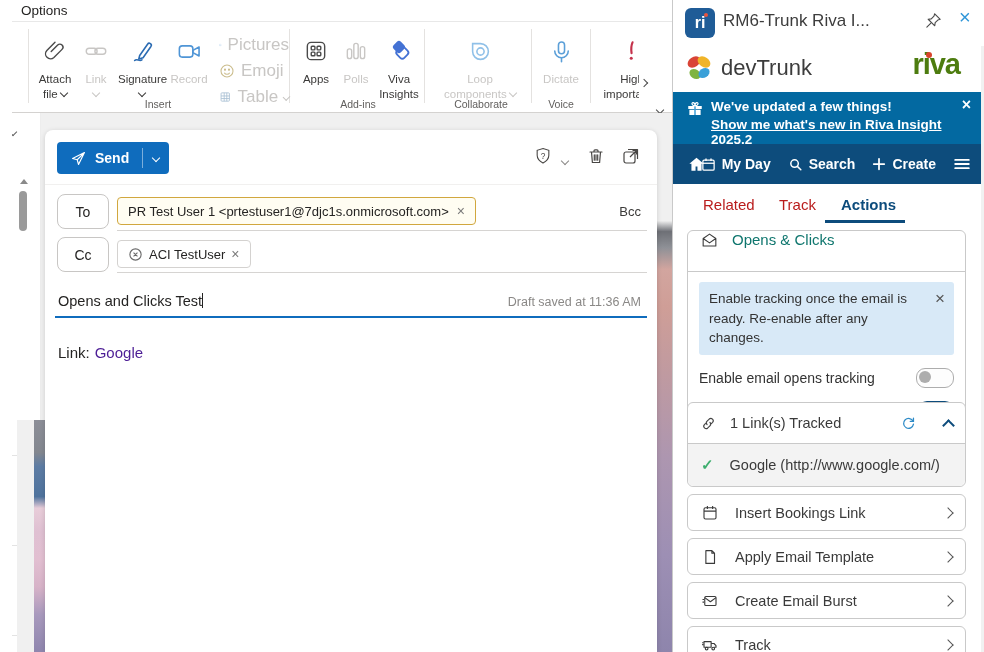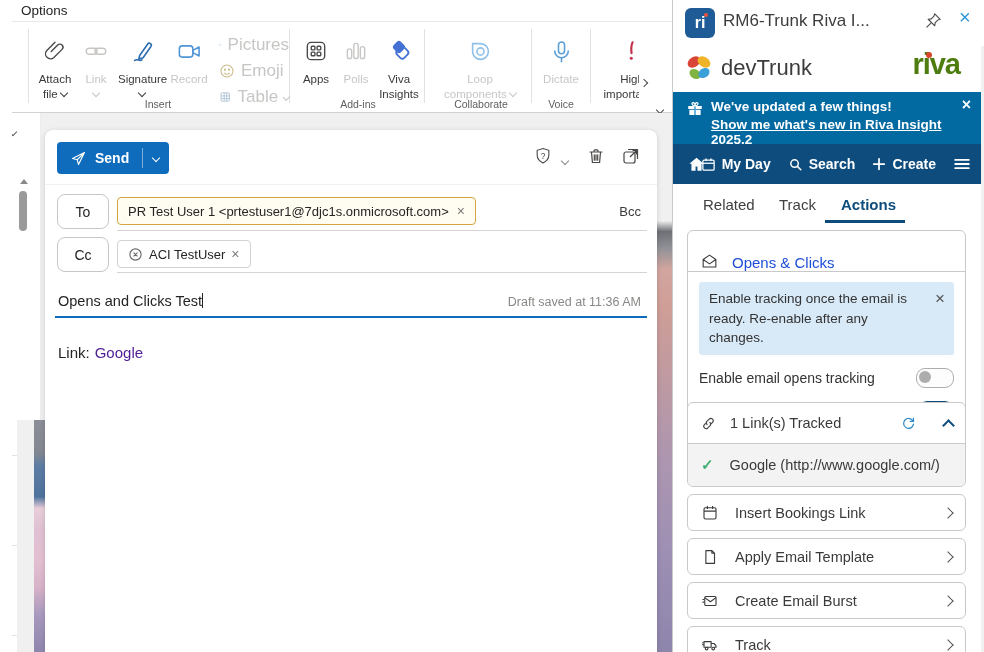--- a/index.html
+++ b/index.html
@@ -73,25 +73,25 @@
   .devtrunk-text{font-size:22px;color:#3c3c3c;}
   .riva-logo{position:absolute;right:36px;top:48px;font-size:29px;font-weight:bold;color:#4d7c0f;letter-spacing:-1px;}
   .riva-logo::after{content:"";position:absolute;left:14px;top:4px;width:6px;height:6px;border-radius:50%;background:#d9442c;}
   .p-banner{position:absolute;left:0;top:92px;width:308px;height:52px;background:#0369a1;color:#fff;}
   .banner-line1{position:absolute;left:38px;top:7px;font-size:13.5px;font-weight:bold;}
   .banner-link{position:absolute;left:38px;top:25px;font-size:13.5px;font-weight:bold;text-decoration:underline;cursor:pointer;}
   .banner-close{position:absolute;right:10px;top:4px;font-size:16px;font-weight:bold;cursor:pointer;}
   .p-nav{position:absolute;left:0;top:144px;width:308px;height:40px;background:#0d4c7c;color:#fff;}
   .p-nav-right{position:absolute;right:10px;top:0;height:40px;display:flex;align-items:center;gap:17px;font-size:14px;font-weight:bold;}
   .nav-item{display:flex;align-items:center;gap:6px;cursor:pointer;}
-  .p-tab{position:absolute;top:196px;font-size:15px;color:#404040;cursor:pointer;}
+  .p-tab{position:absolute;top:196px;font-size:15px;color:#b91c1c;cursor:pointer;}
   .p-tab.active{color:#0d4c7c;font-weight:bold;}
   .tab-underline{position:absolute;left:152px;top:220px;width:80px;height:3px;background:#0d4c7c;}
   .p-card{position:absolute;left:14px;width:279px;border:1px solid #c9c9c9;border-radius:6px;background:#fff;box-sizing:border-box;}
-  .card-head{display:flex;align-items:flex-end;gap:13px;height:40px;padding:0 12px;font-size:15px;color:#1d4ed8;}
+  .card-head{display:flex;align-items:flex-start;gap:13px;height:40px;padding:0 12px;font-size:15px;color:#0f766e;}
   .opens-body{border-top:1px solid #c9c9c9;padding:10px 11px 12px 11px;}
   .info-box{position:relative;background:#d8e9f7;border-radius:3px;padding:7px 30px 7px 10px;font-size:13.5px;line-height:1.45;color:#333;}
   .info-x{position:absolute;right:9px;top:5px;font-size:17px;color:#555;cursor:pointer;}
   .toggle-row{display:flex;justify-content:space-between;align-items:center;margin-top:13px;font-size:14px;color:#333;}
   .switch{position:relative;width:36px;height:18px;border-radius:9px;cursor:pointer;}
   .switch.off{background:#fdfdfd;border:1px solid #adadad;}
   .switch.off .knob{position:absolute;left:2px;top:2px;width:12px;height:12px;border-radius:50%;background:#adadad;}
   .switch.on{background:#0d4c7c;}
   .switch.on .knob{position:absolute;right:3px;top:3px;width:12px;height:12px;border-radius:50%;background:#fff;}
   .links-head{display:flex;align-items:center;gap:13px;height:40px;padding:0 12px;font-size:14.5px;color:#3a3a3a;}

